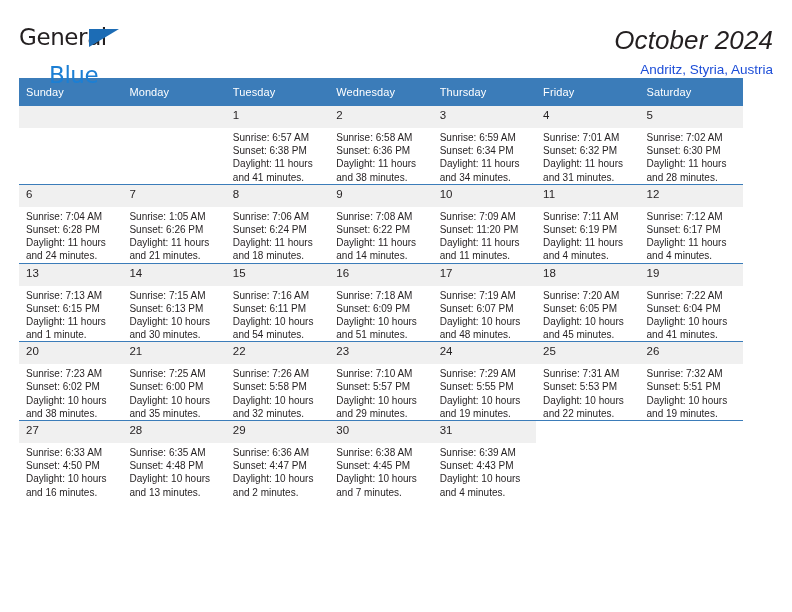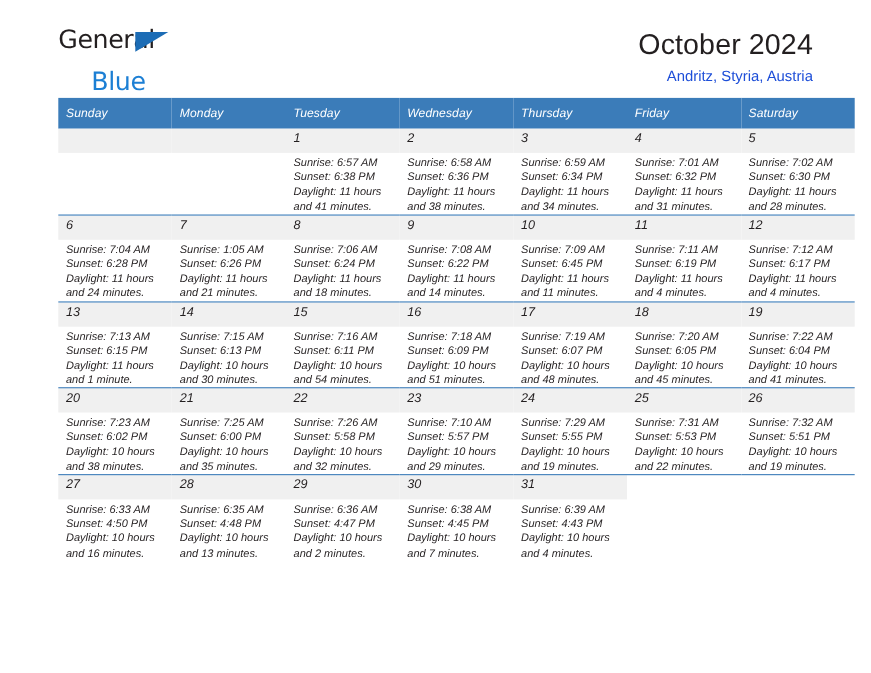--- a/index.html
+++ b/index.html
@@ -12,21 +12,21 @@
     height: 612px;
     font-family: "Liberation Sans", sans-serif;
     color: #231f20;
     overflow: hidden;
   }
   .page {
     position: relative;
     width: 792px;
     height: 612px;
     box-sizing: border-box;
-    padding: 0 53px;
+    padding: 0 19px;
   }
 
   
   .masthead {
     display: flex;
     align-items: flex-start;
     justify-content: space-between;
     padding-top: 26px;
     height: 74px;
     box-sizing: border-box;
@@ -68,35 +68,35 @@
   .titles {
     text-align: right;
     padding-top: 0px;
   }
   .cal-title {
     font-size: 26px;
     font-weight: normal;
     color: #231f20;
     line-height: 1.12;
     letter-spacing: 0.1px;
+    font-style: italic;
   }
   .cal-subtitle {
     font-size: 13.5px;
     color: #1d4ed8;
     line-height: 1.2;
     padding-top: 7px;
   }
 
   
   table.calendar {
     width: 724px;
     border-collapse: collapse;
     table-layout: fixed;
-    margin-top: 15px;
-    font-style: italic;
+    margin-top: 4px;
   }
   table.calendar th {
     background: #3b7cb9;
     color: #ffffff;
     font-size: 11px;
     font-weight: normal;
     text-align: left;
     padding: 5px 0 5px 7px;
     height: 18px;
     letter-spacing: 0.1px;
@@ -294,21 +294,21 @@
               <div>Daylight: 11 hours</div>
               <div>and 14 minutes.</div>
             </div>
           </div>
         </td>
         <td>
           <div class="cell-inner">
             <div class="daynum">10</div>
             <div class="details">
               <div>Sunrise: 7:09 AM</div>
-              <div>Sunset: 6:45 PM</div>
+              <div>Sunset: 11:20 PM</div>
               <div>Daylight: 11 hours</div>
               <div>and 11 minutes.</div>
             </div>
           </div>
         </td>
         <td>
           <div class="cell-inner">
             <div class="daynum">11</div>
             <div class="details">
               <div>Sunrise: 7:11 AM</div>

